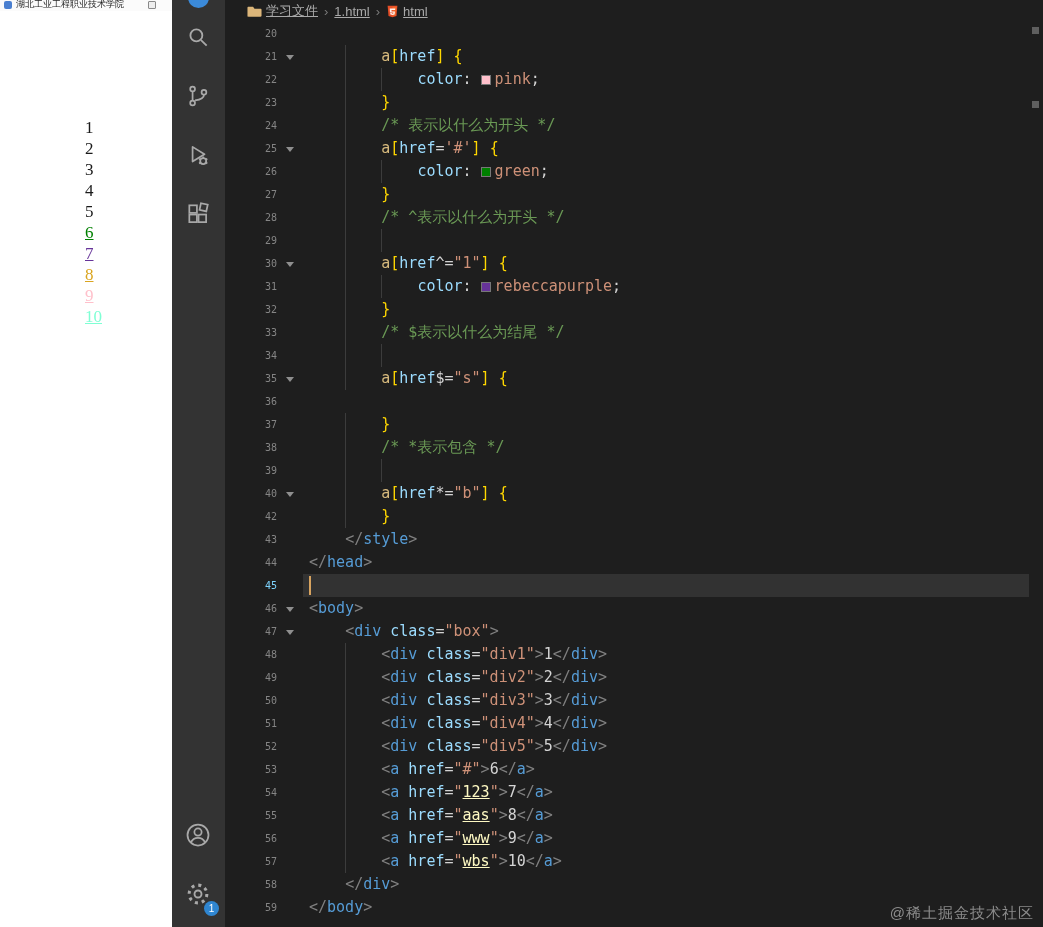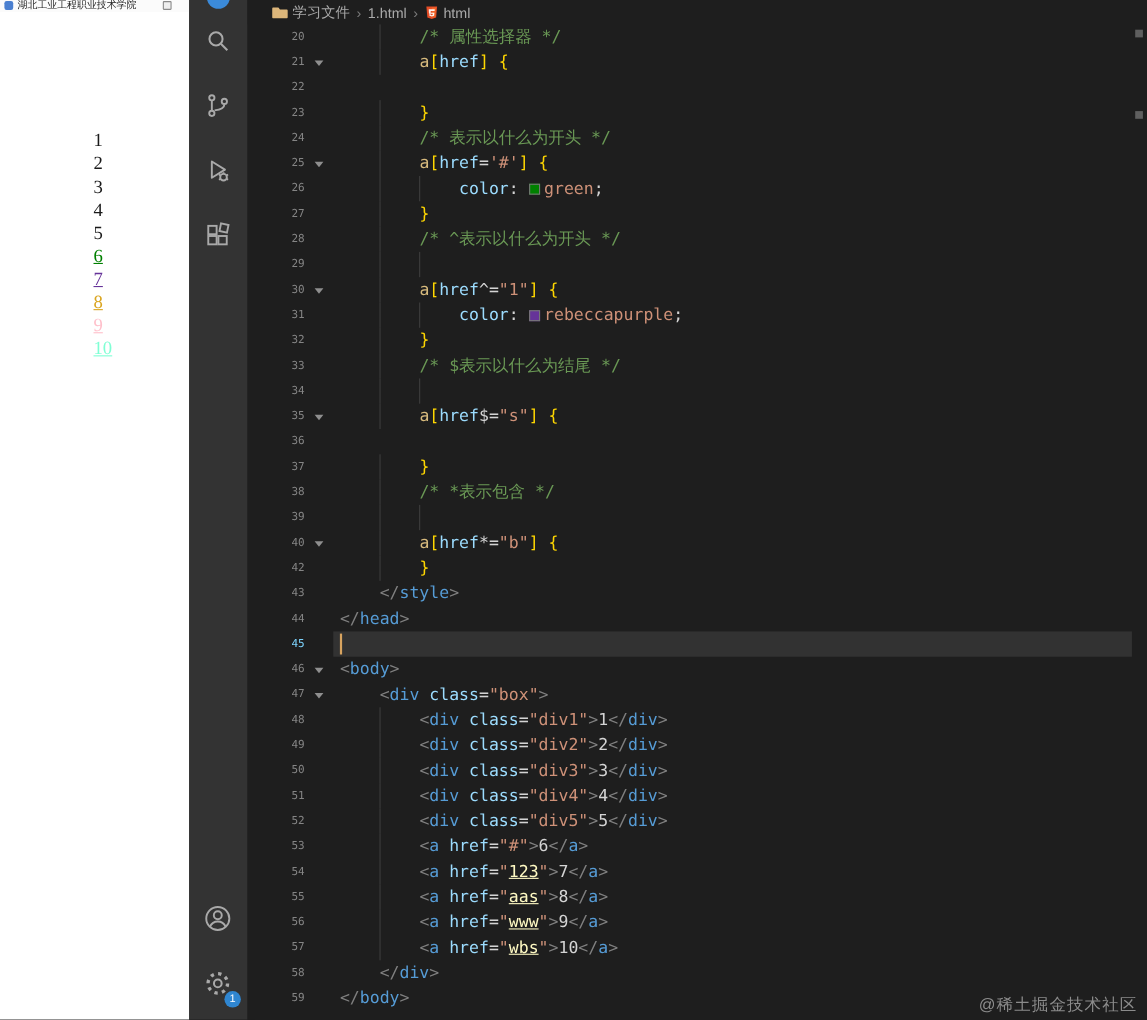--- a/index.html
+++ b/index.html
@@ -63,21 +63,21 @@
   
   .editor-pane {
     position:absolute; left:225px; top:0; right:0; height:927px;
     background:#1e1e1e; overflow:hidden;
   }
   .breadcrumb {
     height:22px; display:flex; align-items:center;
     padding-left:22px; gap:5px;
     font-size:13px; color:#a9a9a9; background:#1e1e1e;
   }
-  .bc-item { display:flex; align-items:center; gap:4px; cursor:pointer; }
+  .bc-item { display:flex; align-items:center; gap:4px; cursor:pointer;text-decoration:underline; }
   .bc-sep { color:#7a7a7a; font-size:13px; padding:0 1px; }
 
   .code-area {
     position:absolute; left:0; top:22px; right:0; bottom:0; overflow:hidden;
   }
   .code-line {
     display:flex; height:23px; line-height:23px;
     font-family:"DejaVu Sans Mono","Liberation Mono", monospace;
   }
   .gutter {
@@ -228,30 +228,30 @@
         </svg>
         <span>html</span>
       </span>
     </div>
 
     <div class="code-area">
       <div>
           <div class="code-line">
             <div class="gutter">20</div>
             <div class="fold"></div>
-            <div class="ltext"><span class="guide" style="left: calc(4ch + 6px);"></span><span>        </span><span class="cm">/* 属性选择器 */</span></div>
           </div>
           <div class="code-line">
             <div class="gutter">21</div>
             <div class="fold has"></div>
             <div class="ltext"><span class="guide" style="left: calc(4ch + 6px);"></span><span>        </span><span class="sel">a</span><span class="br">[</span><span class="at">href</span><span class="br">]</span><span class="pl"> </span><span class="br">{</span></div>
           </div>
           <div class="code-line">
             <div class="gutter">22</div>
             <div class="fold"></div>
+            <div class="ltext"><span class="guide" style="left: calc(4ch + 6px);"></span><span class="guide" style="left: calc(8ch + 6px);"></span><span>            </span><span class="at">color</span><span class="pl">: </span><span class="swatch" style="background: rgb(255, 192, 203);"></span><span class="st">pink</span><span class="pl">;</span></div>
           </div>
           <div class="code-line">
             <div class="gutter">23</div>
             <div class="fold"></div>
             <div class="ltext"><span class="guide" style="left: calc(4ch + 6px);"></span><span>        </span><span class="br">}</span></div>
           </div>
           <div class="code-line">
             <div class="gutter">24</div>
             <div class="fold"></div>
             <div class="ltext"><span class="guide" style="left: calc(4ch + 6px);"></span><span>        </span><span class="cm">/* 表示以什么为开头 */</span></div>

